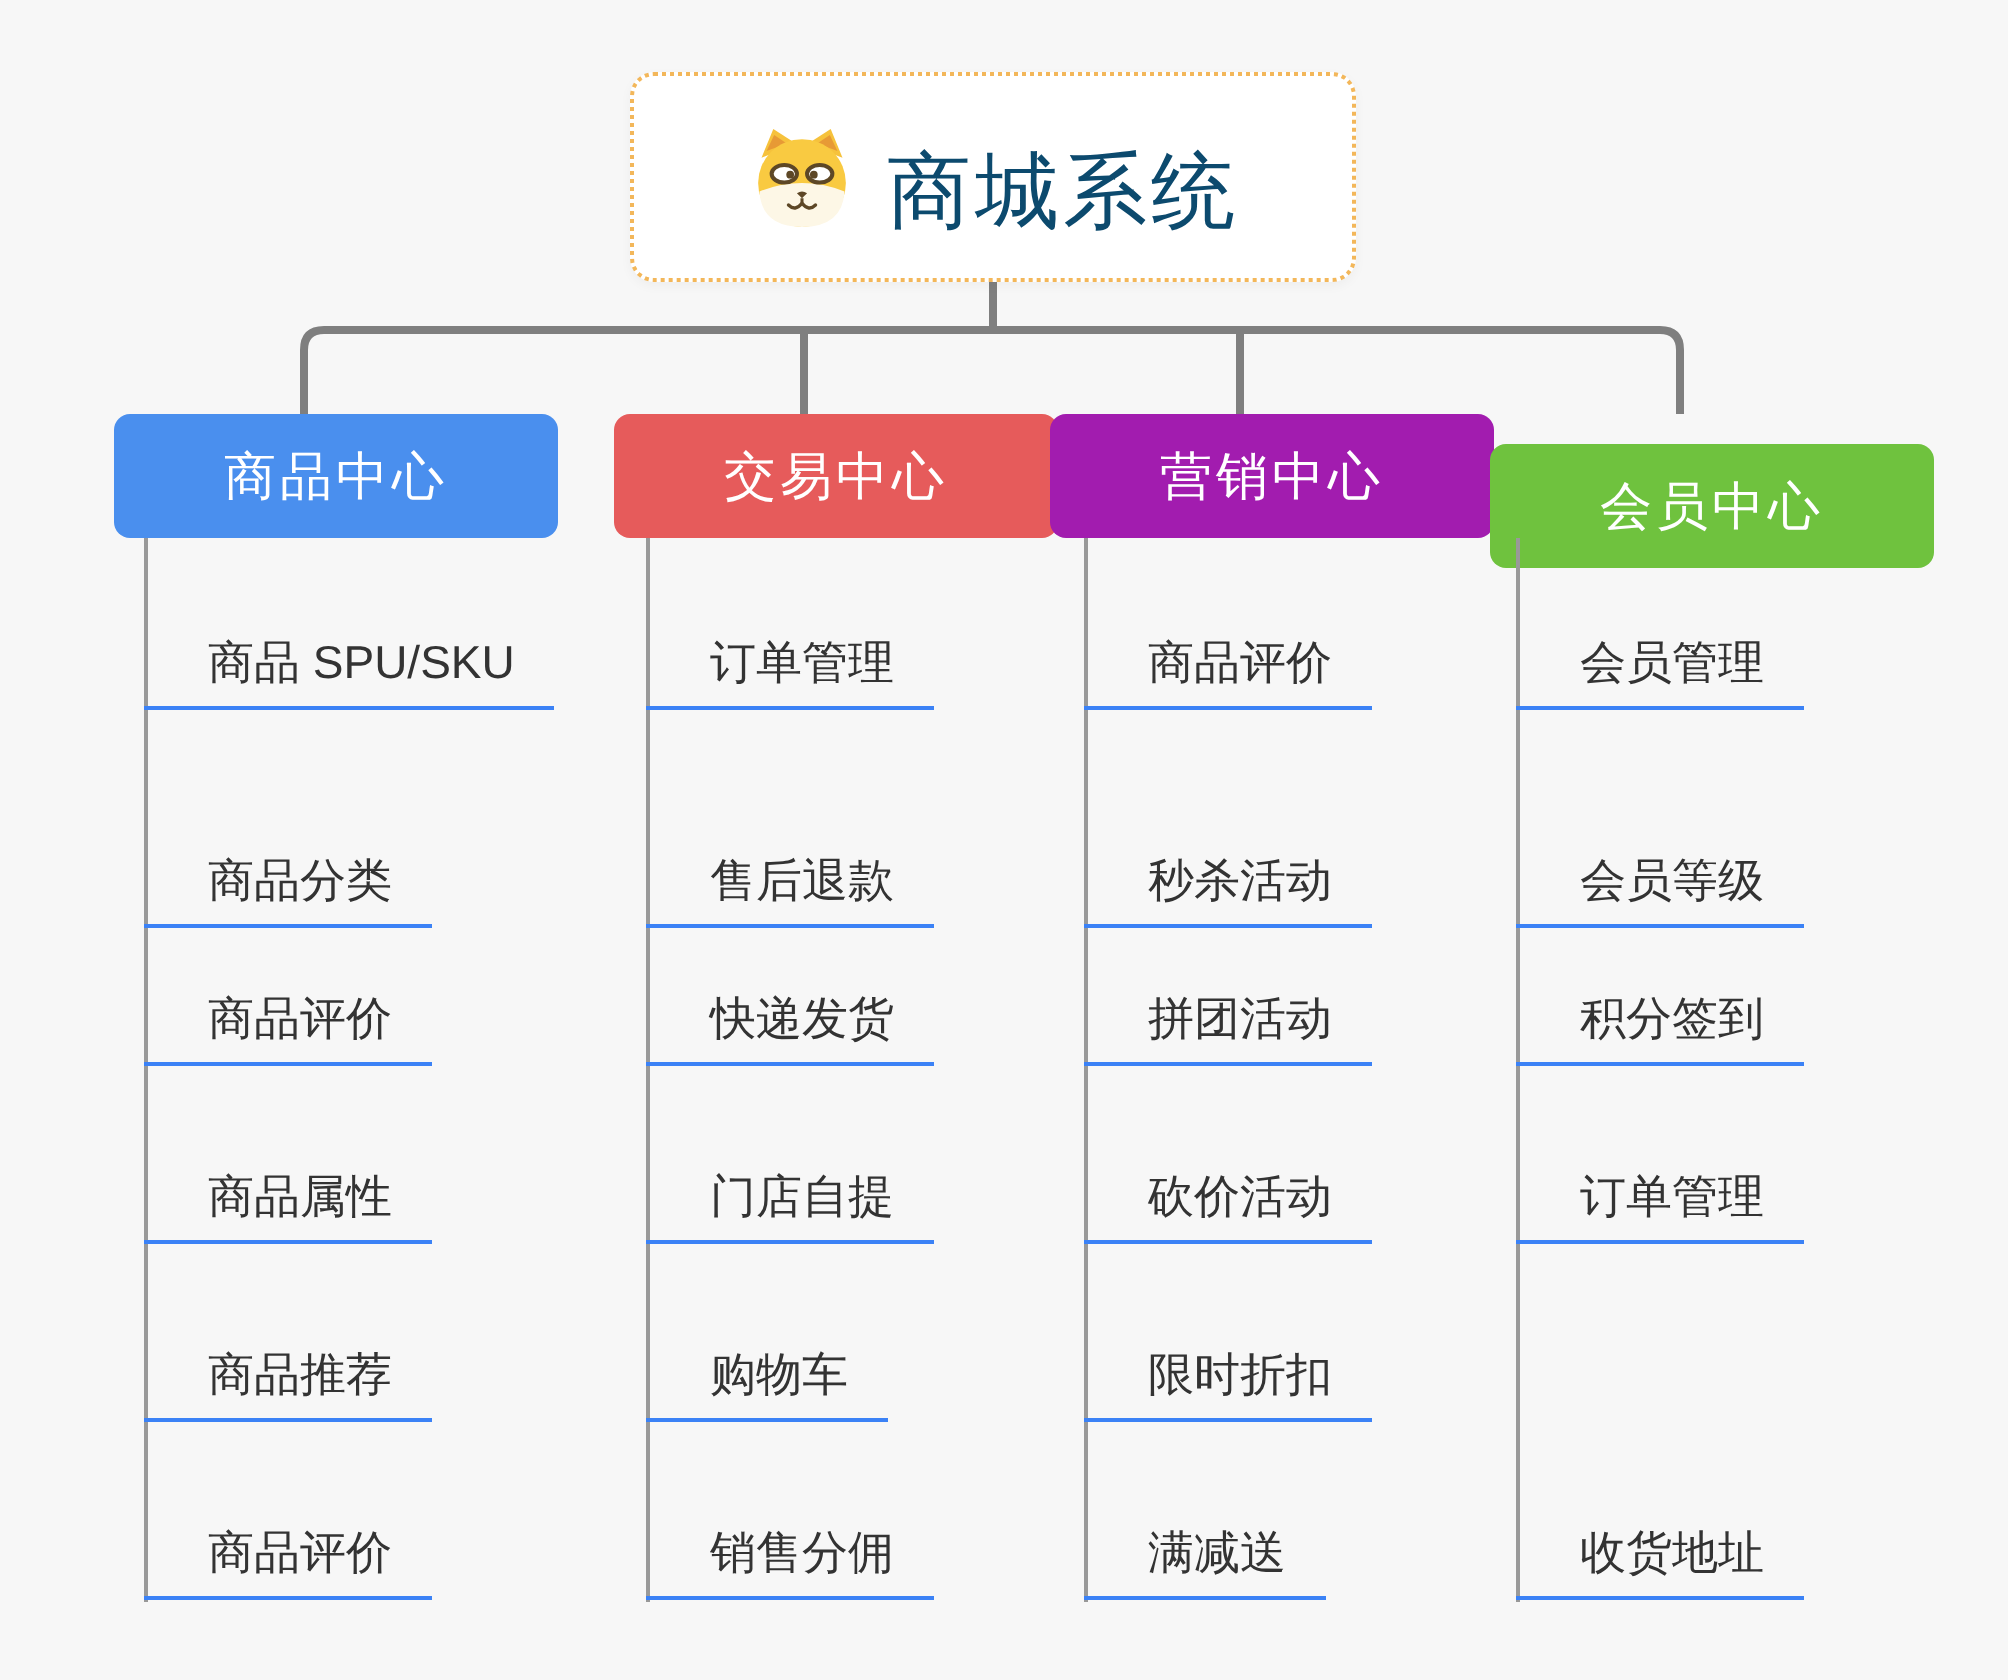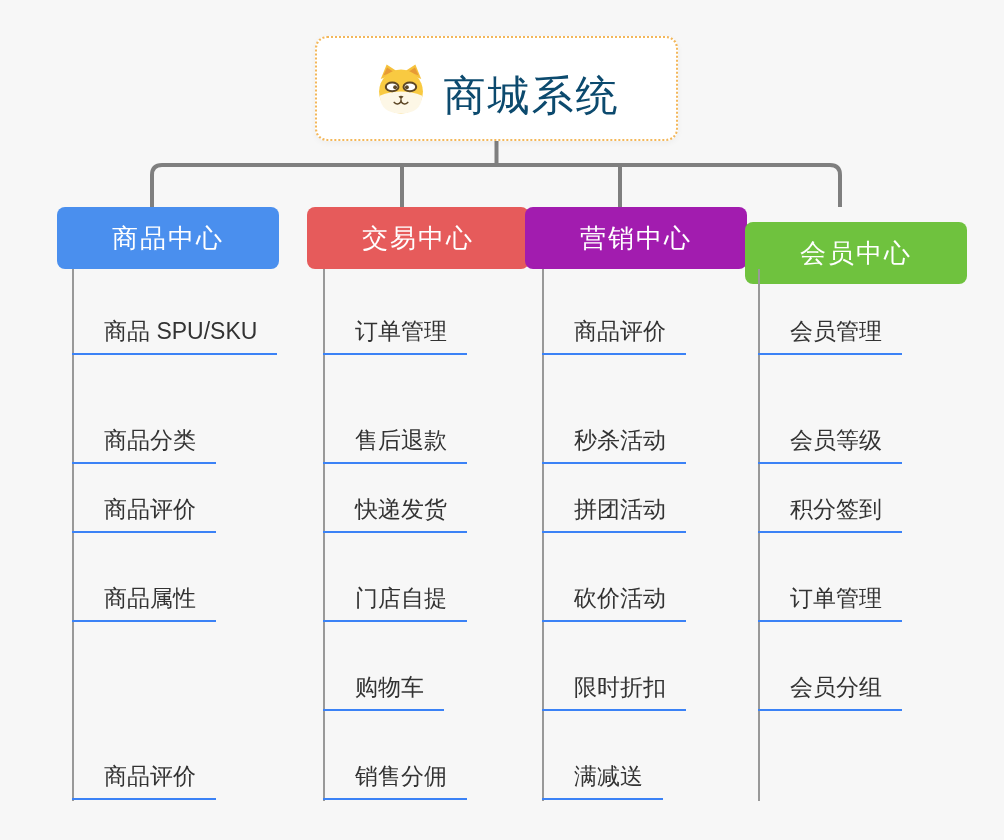--- a/index.html
+++ b/index.html
@@ -74,35 +74,36 @@
 
   <div class="trunk t0"></div>
   <div class="trunk t1"></div>
   <div class="trunk t2"></div>
   <div class="trunk t3"></div>
 
   <div class="leaf c0 r0">商品 SPU/SKU</div>
   <div class="leaf c0 r1">商品分类</div>
   <div class="leaf c0 r2">商品评价</div>
   <div class="leaf c0 r3">商品属性</div>
+  <div class="leaf c0 r4">商品推荐</div>
   <div class="leaf c0 r5">商品评价</div>
 
   <div class="leaf c1 r0">订单管理</div>
   <div class="leaf c1 r1">售后退款</div>
   <div class="leaf c1 r2">快递发货</div>
   <div class="leaf c1 r3">门店自提</div>
   <div class="leaf c1 r4">购物车</div>
   <div class="leaf c1 r5">销售分佣</div>
 
   <div class="leaf c2 r0">商品评价</div>
   <div class="leaf c2 r1">秒杀活动</div>
   <div class="leaf c2 r2">拼团活动</div>
   <div class="leaf c2 r3">砍价活动</div>
   <div class="leaf c2 r4">限时折扣</div>
   <div class="leaf c2 r5">满减送</div>
 
   <div class="leaf c3 r0">会员管理</div>
   <div class="leaf c3 r1">会员等级</div>
   <div class="leaf c3 r2">积分签到</div>
   <div class="leaf c3 r3">订单管理</div>
-  <div class="leaf c3 r4">会员分组</div>
+  <div class="leaf c3 r5">收货地址</div>
 
 </div>
 
 </body></html>

